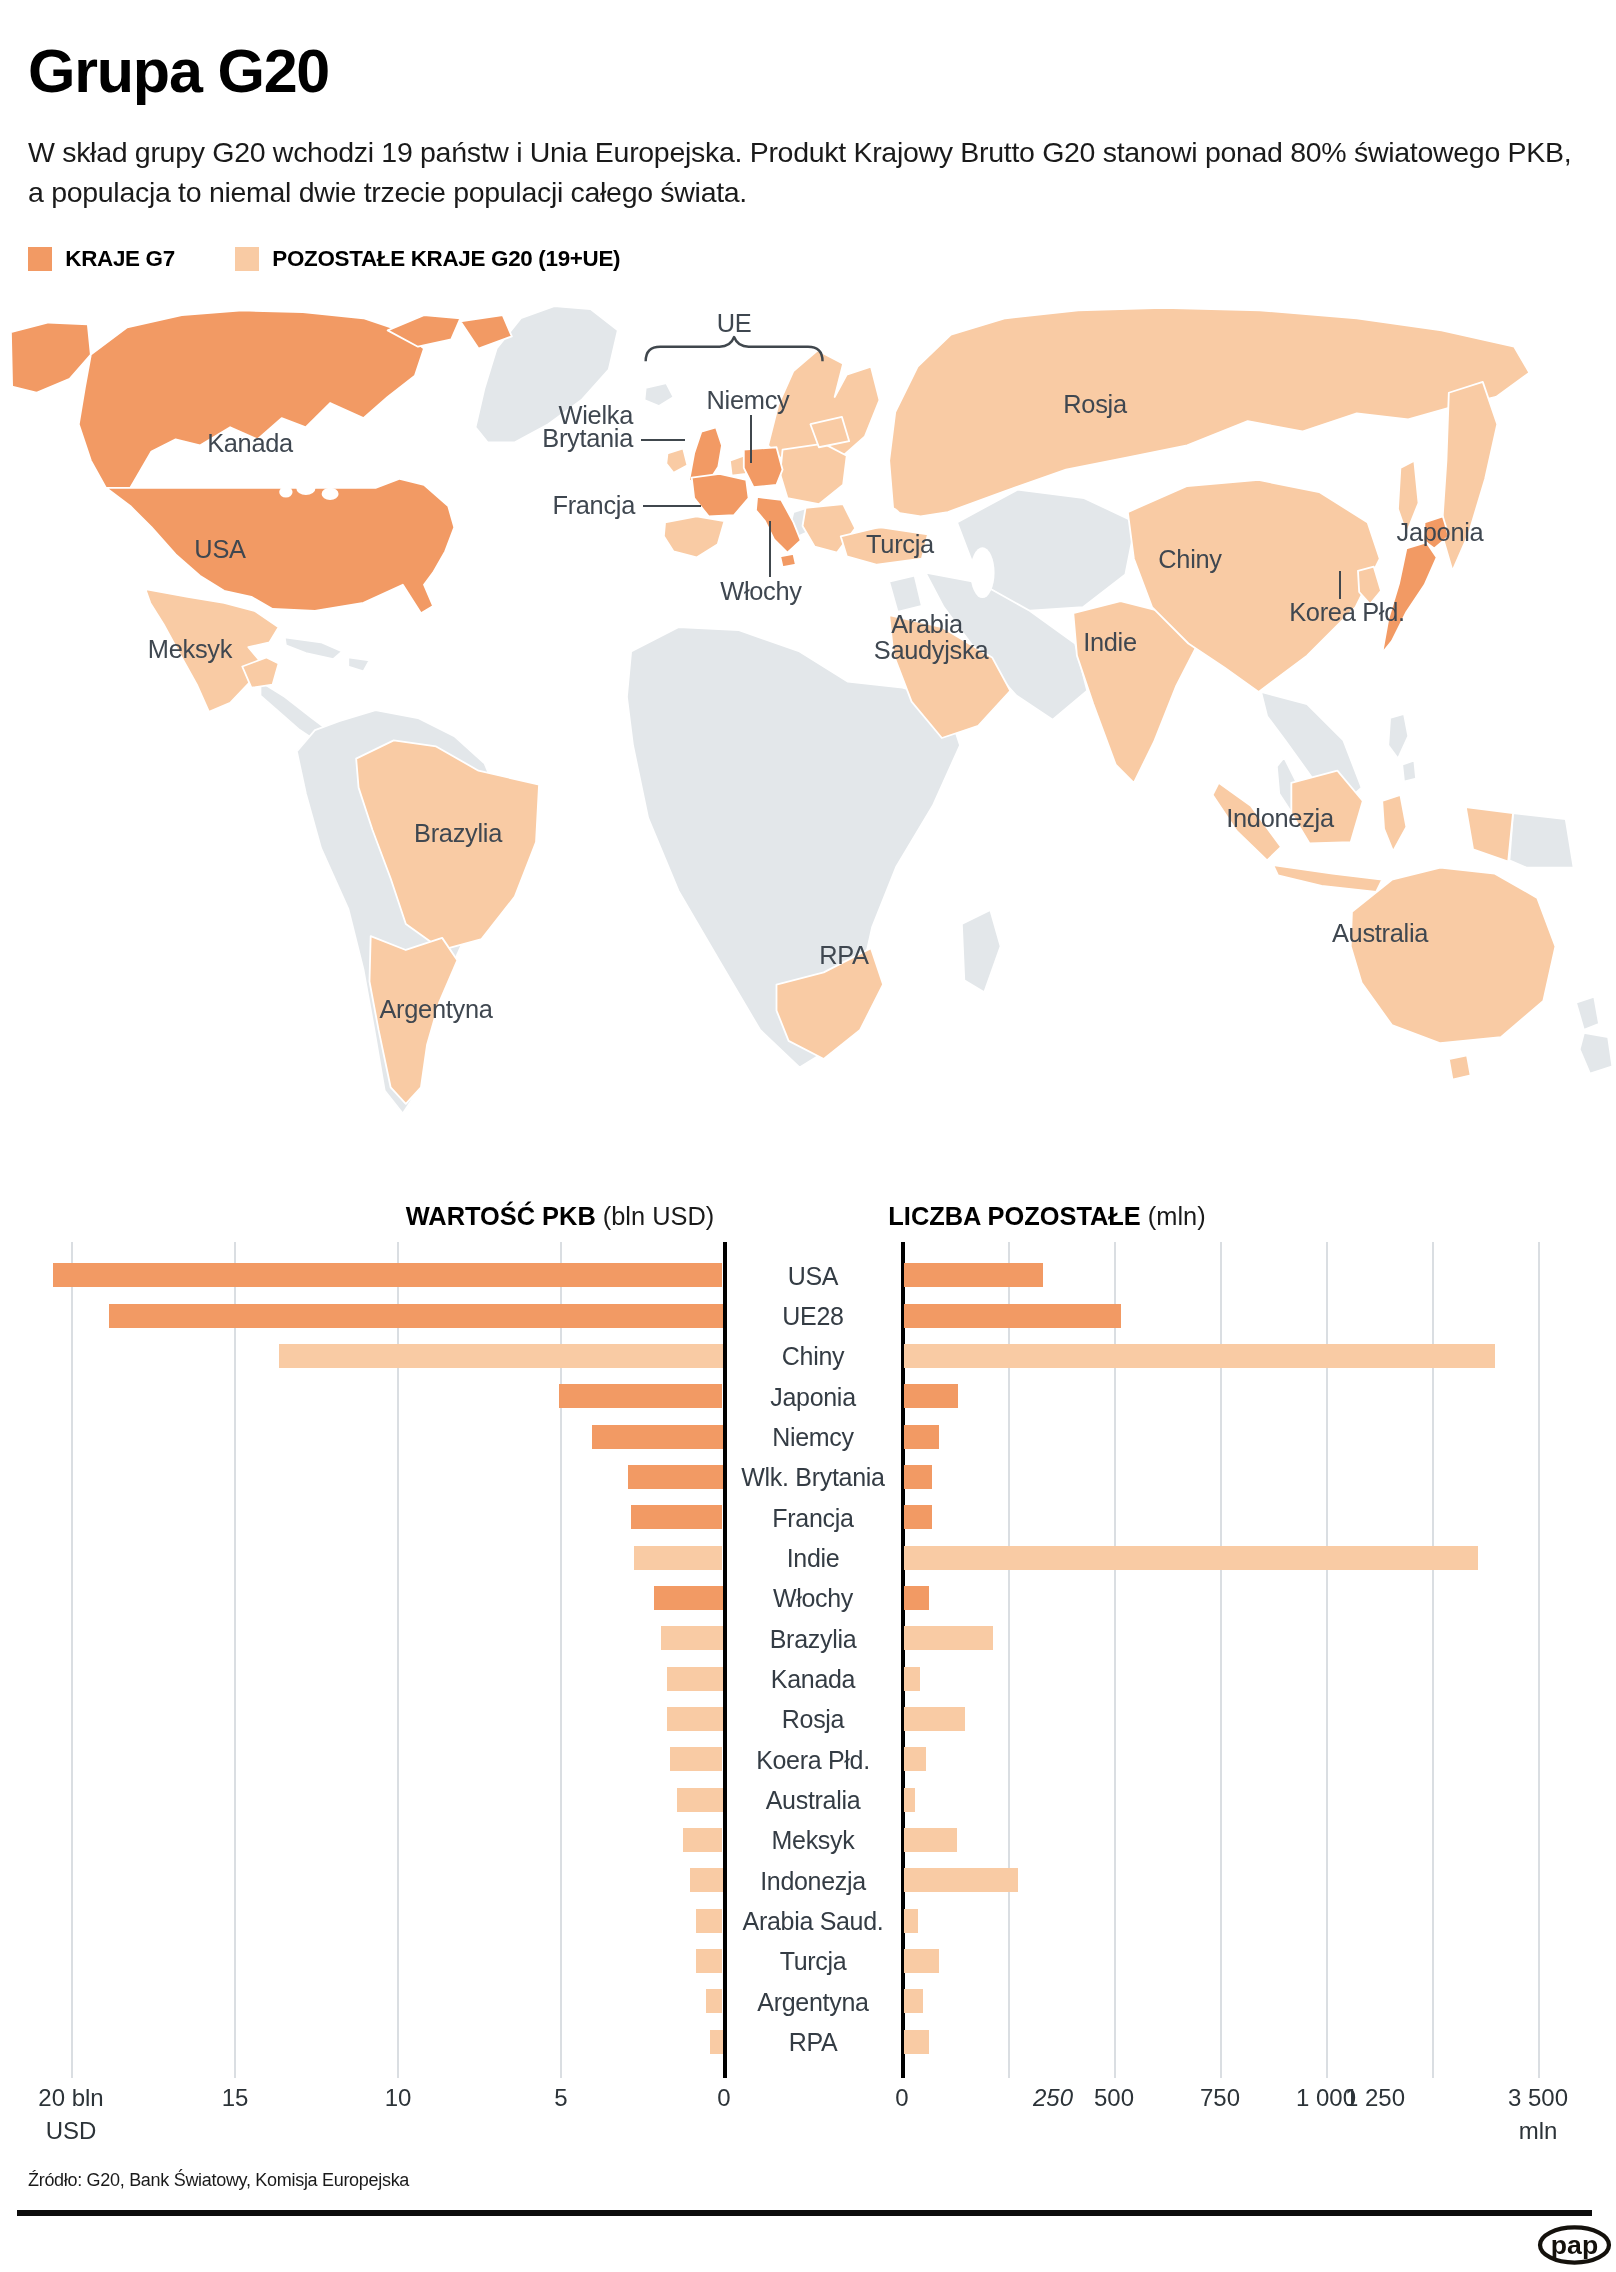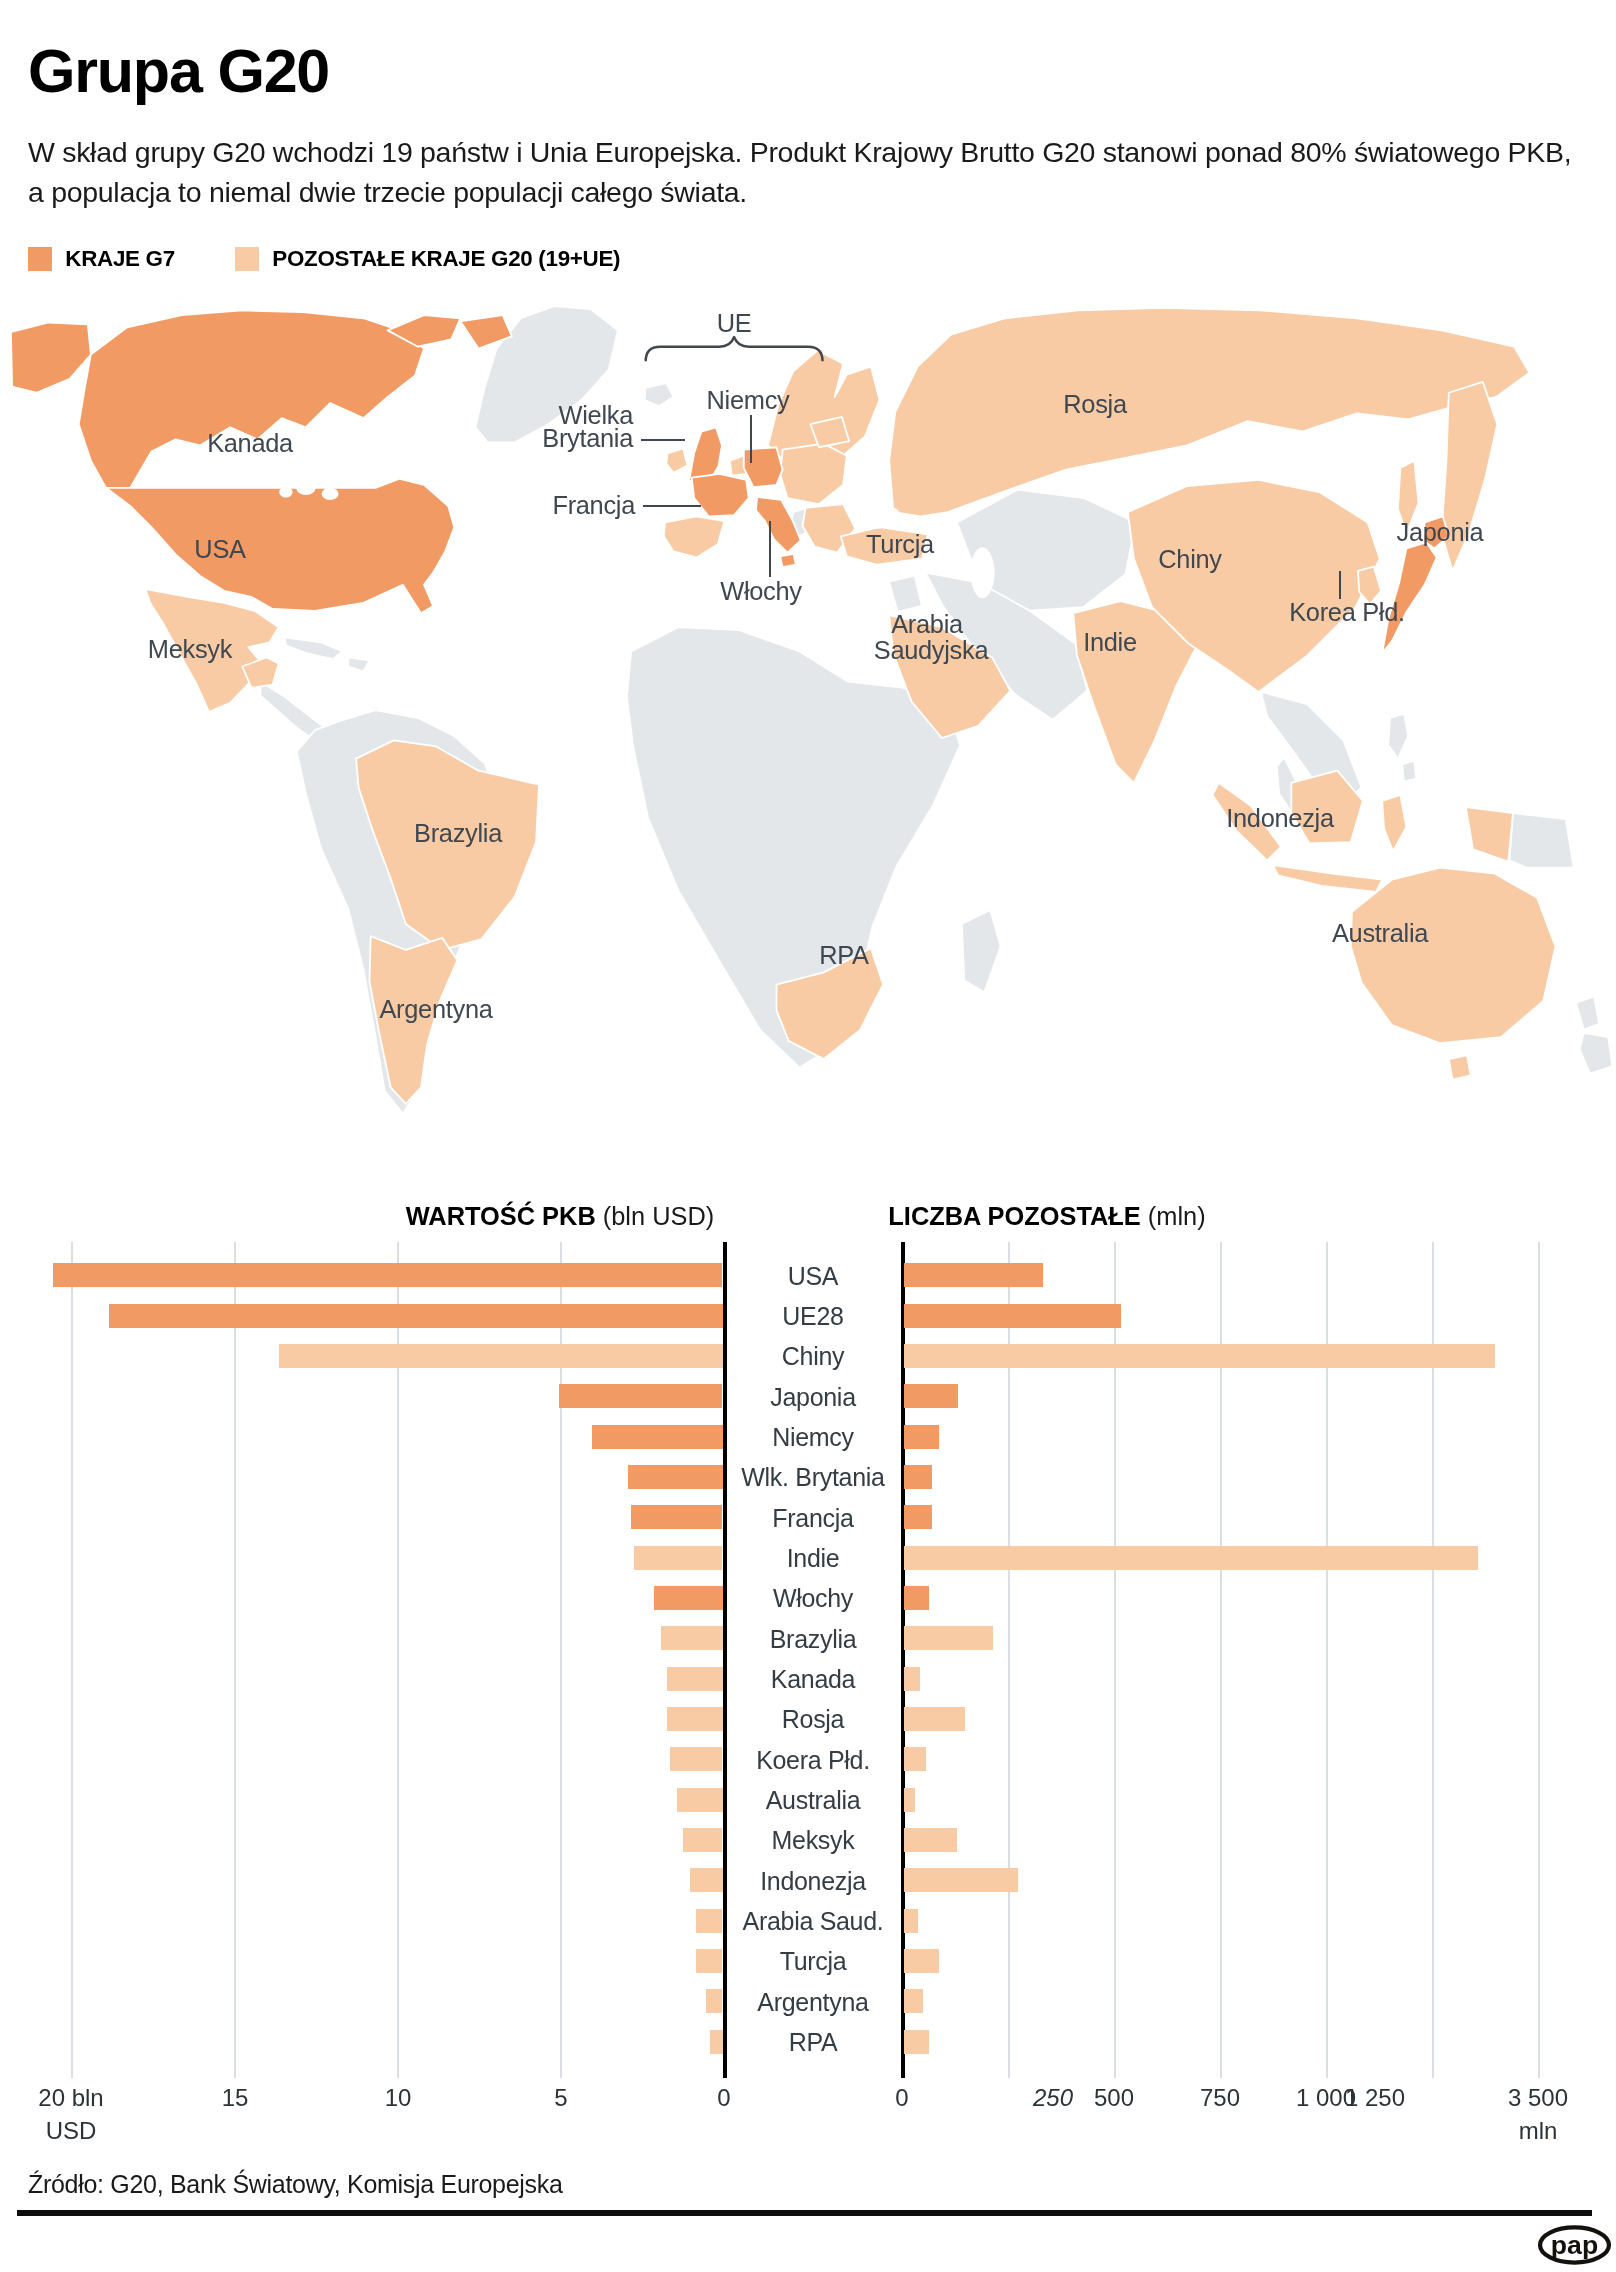--- a/index.html
+++ b/index.html
@@ -32,21 +32,21 @@
   .gridline{position:absolute;width:1.8px;background:var(--grid);}
   .axisline{position:absolute;width:3.6px;background:#000;}
   .bar{position:absolute;height:24px;}
   .bar.dark{background:var(--g7);}
   .bar.light{background:var(--rest);}
   .row-label{position:absolute;transform:translate(-50%,-50%);font-size:25px;color:#343c44;
     font-weight:300;white-space:nowrap;letter-spacing:-0.3px;}
   .tick{position:absolute;transform:translateX(-50%);font-size:24px;color:#2c3338;font-weight:300;
     white-space:nowrap;text-align:center;line-height:1.3;}
 
-  .source{position:absolute;left:28px;top:2170px;font-size:25px;color:#1a1a1a;font-weight:300;letter-spacing:-0.3px;}
+  .source{position:absolute;left:28px;top:2170px;font-size:18px;color:#1a1a1a;font-weight:300;letter-spacing:-0.3px;}
   .divider{position:absolute;left:17px;top:2210px;width:1575px;height:5.5px;background:#0d0d0d;}
   .pap{position:absolute;left:1537px;top:2225px;}
 </style>
 </head>
 <body>
 
 <div class="page">
 
   <div class="title">Grupa G20</div>
   <div class="desc">W skład grupy G20 wchodzi 19 państw i Unia Europejska. Produkt Krajowy Brutto G20 stanowi ponad 80% światowego PKB, a populacja to niemal dwie trzecie populacji całego świata.</div>

